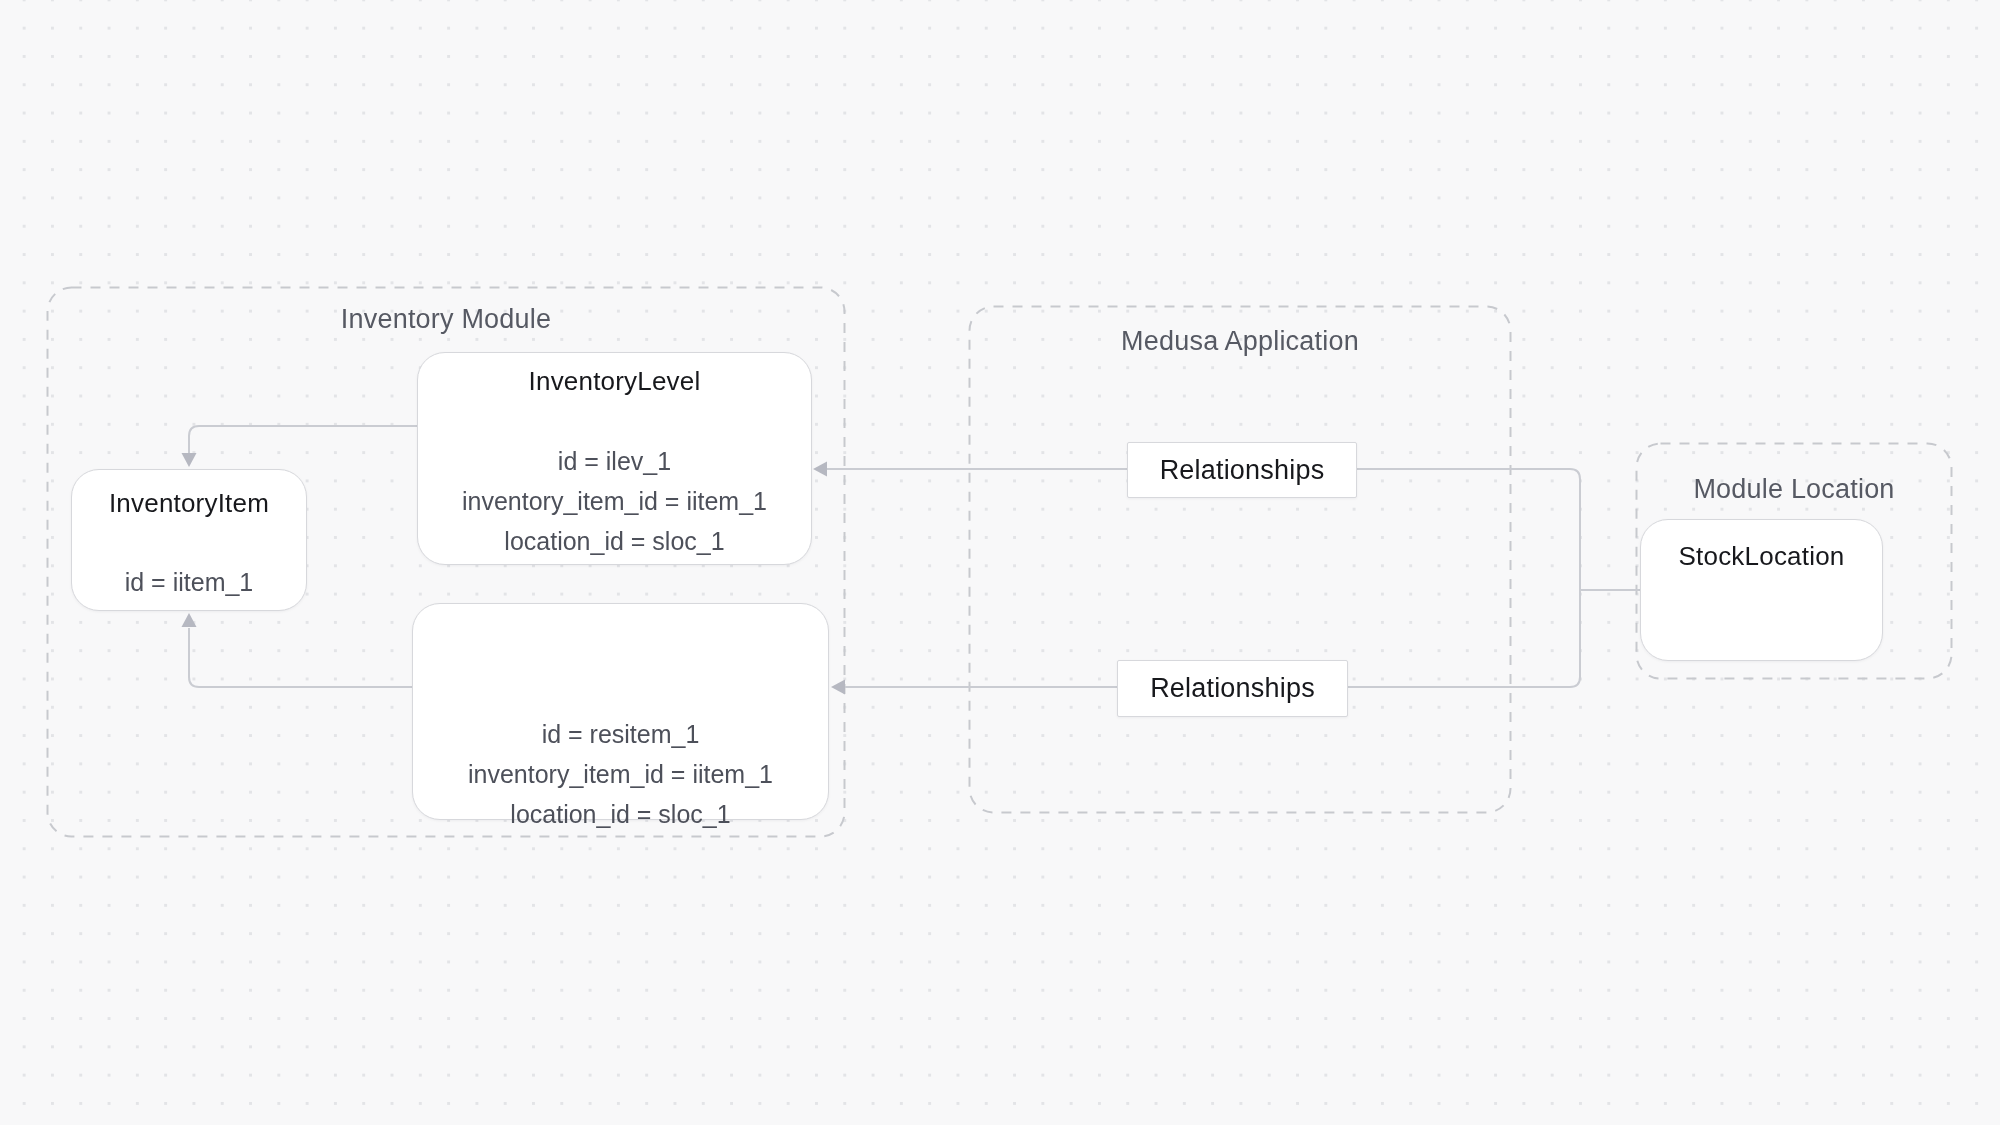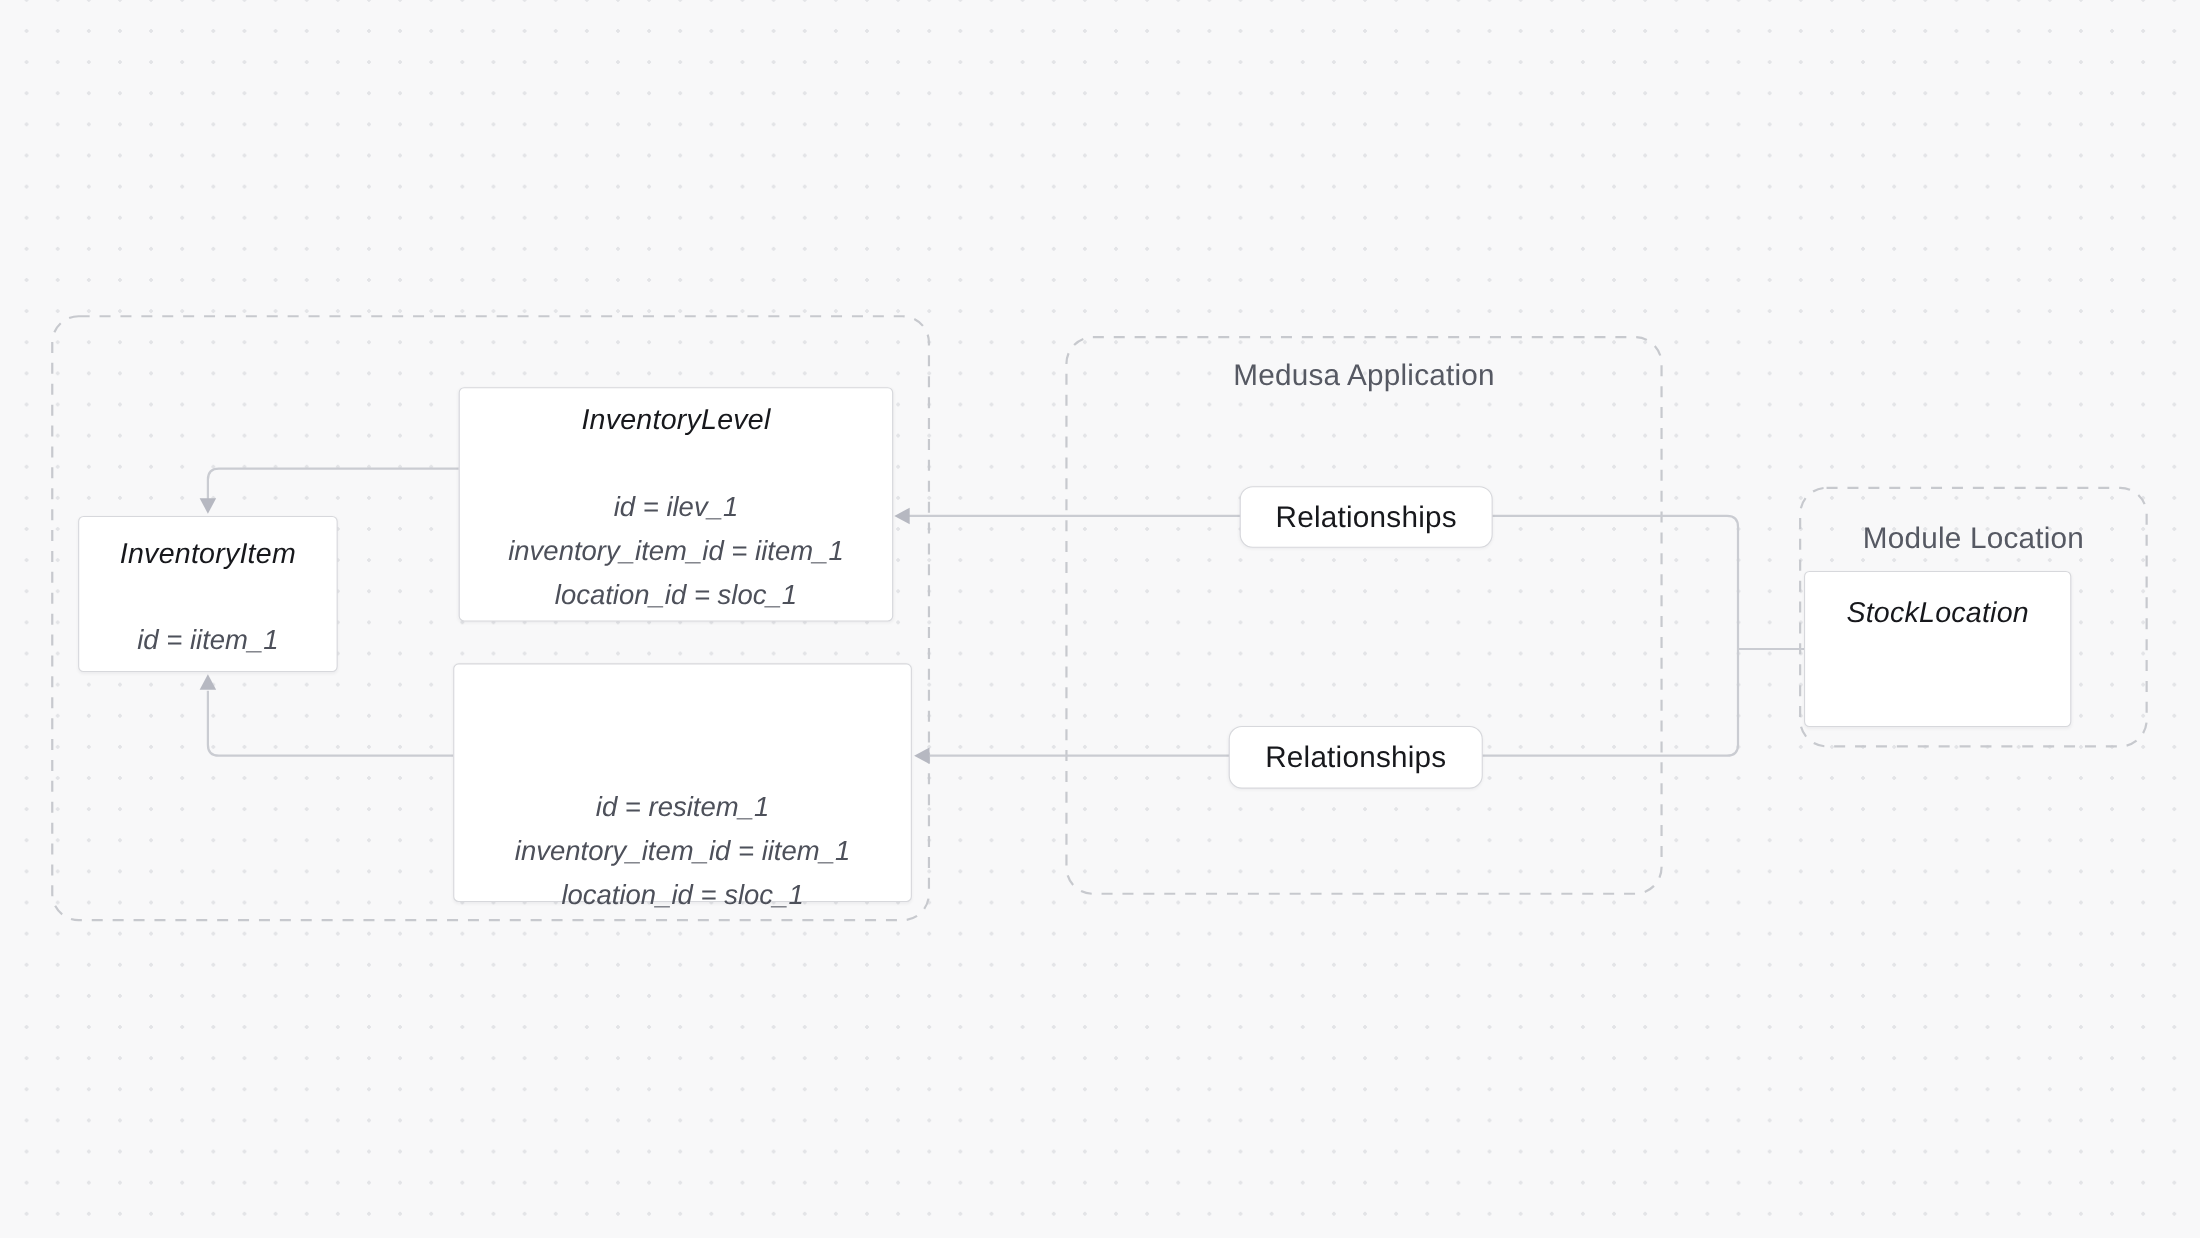--- a/index.html
+++ b/index.html
@@ -35,23 +35,22 @@
     text-align:center;
     font-size:27px;
     line-height:28px;
     color:var(--group-label);
     letter-spacing:.2px;
   }
   .entity{
     position:absolute;
     background:var(--entity-bg);
     border:1.5px solid var(--entity-border);
-    border-radius:5px;
+    border-radius:28px;
     box-shadow:0 1px 3px rgba(16,24,40,.05);
-    font-style:italic;
   }
   .entity-title{
     position:absolute;left:0;right:0;
     text-align:center;
     font-size:26px;line-height:28px;
     font-weight:500;
     color:var(--entity-title);
     letter-spacing:.2px;
   }
   .entity-fields{
@@ -59,21 +58,21 @@
     text-align:center;
     font-size:25px;
     color:var(--entity-field);
   }
   .entity-fields .field{line-height:40px;}
   .edge-label{
     position:absolute;
     display:flex;align-items:center;justify-content:center;
     background:var(--entity-bg);
     border:1.5px solid var(--entity-border);
-    border-radius:12px;
+    border-radius:2px;
     font-size:27px;font-weight:500;
     color:var(--entity-title);
     box-shadow:0 1px 3px rgba(16,24,40,.05);
     letter-spacing:.2px;
   }
 </style>
 </head>
 <body>
 
 <div class="canvas">
@@ -90,20 +89,21 @@
     <path d="M 412 687 H 199 Q 189 687 189 677 V 628" fill="none" style="stroke:var(--connector)" stroke-width="2"></path>
     <polygon points="189,613 181.5,627 196.5,627" style="fill:var(--arrowhead)"></polygon>
 
     <path d="M 825 469 H 1570 Q 1580 469 1580 479 V 677 Q 1580 687 1570 687 H 843" fill="none" style="stroke:var(--connector)" stroke-width="2"></path>
     <path d="M 1580 590 H 1660" fill="none" style="stroke:var(--connector)" stroke-width="2"></path>
     <polygon points="813,469 827,461.5 827,476.5" style="fill:var(--arrowhead)"></polygon>
     <polygon points="831,687 845,679.5 845,694.5" style="fill:var(--arrowhead)"></polygon>
     <polygon points="1674,590 1660,582.5 1660,597.5" style="fill:var(--arrowhead)"></polygon>
   </svg>
 
+  <div class="group-label" style="left:47px;top:305px;width:798px;">Inventory Module</div>
   <div class="group-label" style="left:969px;top:327px;width:542px;">Medusa Application</div>
   <div class="group-label" style="left:1636px;top:475px;width:316px;">Module Location</div>
 
   <div class="entity" style="left:417px;top:352px;width:395px;height:213px;">
     <div class="entity-title" style="top:14px;">InventoryLevel</div>
     <div class="entity-fields" style="top:88px;">
       <div class="field">id = ilev_1</div>
       <div class="field">inventory_item_id = iitem_1</div>
       <div class="field">location_id = sloc_1</div>
     </div>

